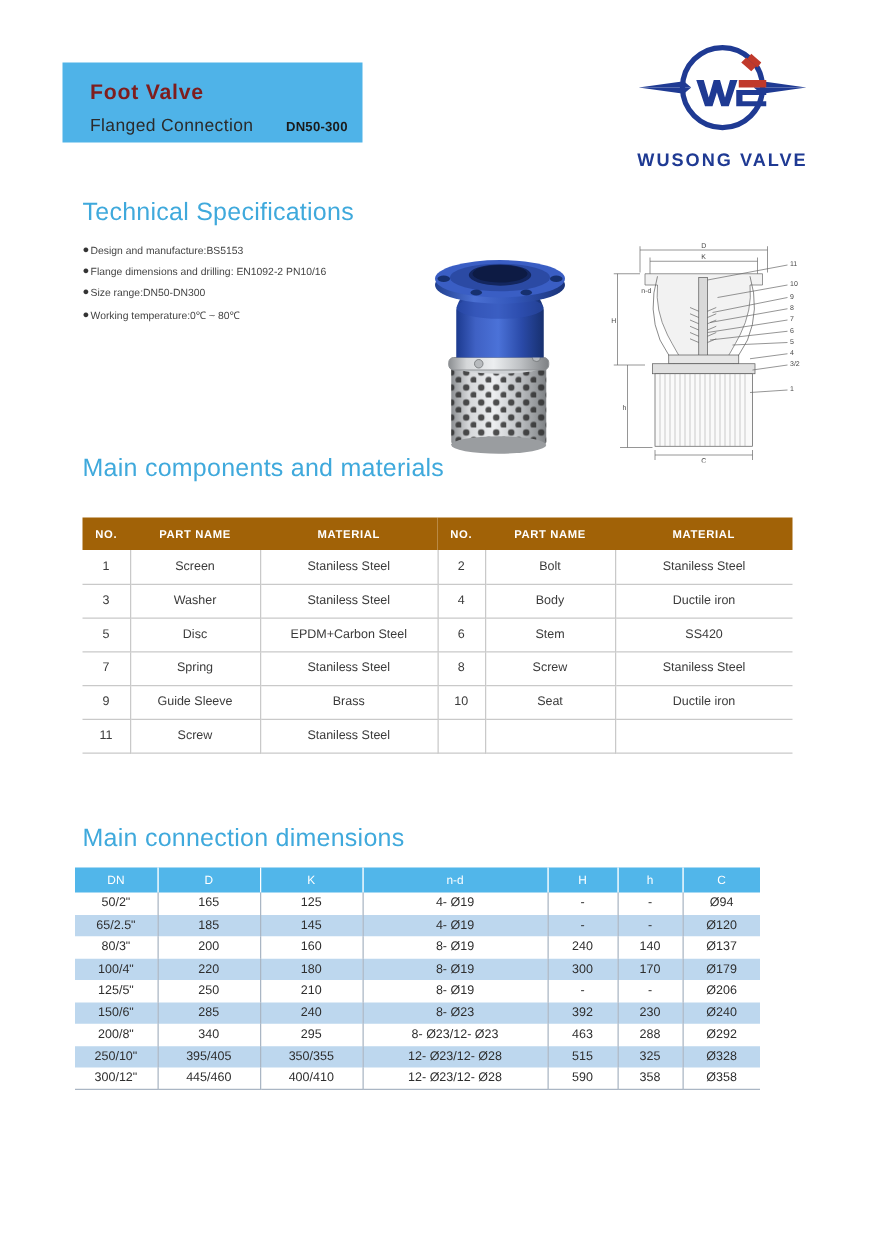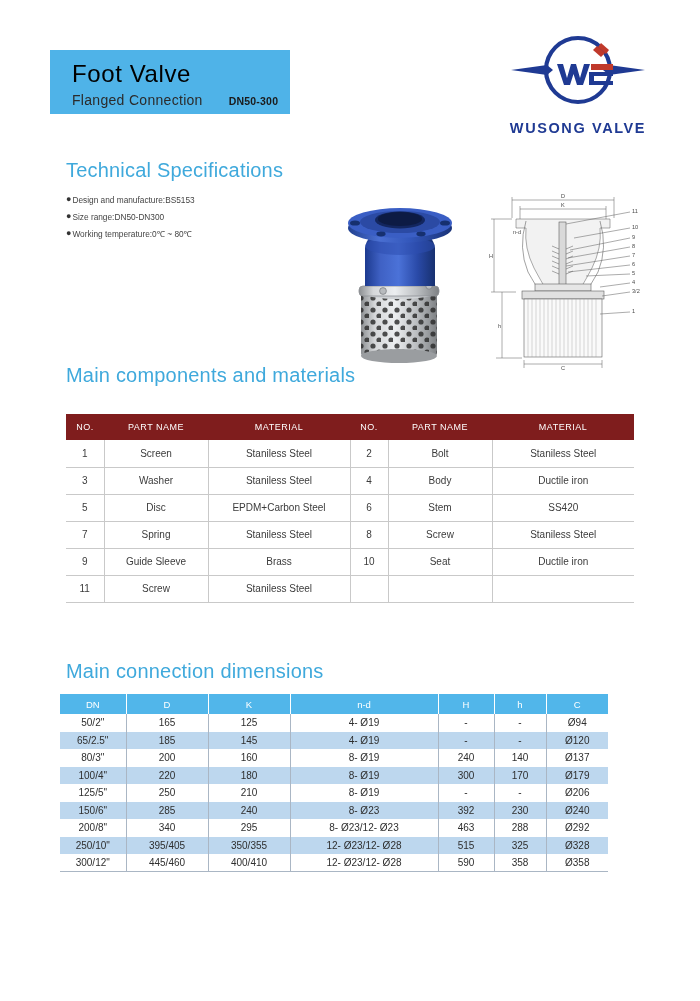--- a/index.html
+++ b/index.html
@@ -13,21 +13,21 @@
   .page { position: relative; width: 700px; height: 1001px; }
 
   
   .title-banner {
     position: absolute; left: 50px; top: 50px;
     width: 240px; height: 64px;
     background: #4fb3e8;
     padding: 12px 0 0 22px;
   }
   .title-banner .prod-title {
-    color: #000000; font-size: 24px; font-weight: 400;
+    color: #7f1d1d; font-size: 17px; font-weight: 700;
     letter-spacing: 0.6px; line-height: 24px;
   }
   .title-banner .sub-row {
     margin-top: 6px; display: flex; align-items: baseline;
   }
   .title-banner .sub-a {
     color: #2b2b2b; font-size: 14px; letter-spacing: 0.3px;
   }
   .title-banner .sub-b {
     color: #1b1b1b; font-size: 10.5px; font-weight: bold;
@@ -73,23 +73,23 @@
   
   .drawing { position: absolute; left: 482px; top: 188px; width: 170px; height: 182px; }
 
   
   table { border-collapse: collapse; position: absolute; }
   th, td { font-weight: normal; }
 
   
   #tbl-materials { left: 66px; top: 414px; width: 568px; }
   #tbl-materials th {
-    background: #7f1d1d; color: #ffffff;
+    background: #a16207; color: #ffffff;
     font-size: 9px; letter-spacing: 0.5px;
-    height: 26px; text-align: center; border: none;
+    height: 26px; text-align: center; border: none; font-weight: bold;
   }
   #tbl-materials td {
     font-size: 10px; color: #3b3b3b; text-align: center;
     height: 27px; border-bottom: 1px solid #c9c9c9;
     border-right: 1px solid #c9c9c9;
   }
   #tbl-materials td:last-child { border-right: none; }
   #tbl-materials tbody tr:first-child td { border-top: none; }
   #tbl-materials .c-no   { width: 38px; }
   #tbl-materials .c-part { width: 104px; }
@@ -144,20 +144,21 @@
       <path d="M104 18 L112 25 L108 29 L100 22 Z" fill="#c0392b"></path>
       <path d="M108 15 L116 22 L113 26 L105 19 Z" fill="#c0392b"></path>
     </svg>
     <div class="logo-text">WUSONG VALVE</div>
   </div>
 
   <div class="sec-head" id="head-tech">Technical Specifications</div>
 
   <ul class="spec-list" id="spec-list">
       <li><span class="dot">●</span><span>Design and manufacture:BS5153</span></li>
+      <li><span class="dot">●</span><span>Flange dimensions and drilling: EN1092-2 PN10/16</span></li>
       <li><span class="dot">●</span><span>Size range:DN50-DN300</span></li>
       <li><span class="dot">●</span><span>Working temperature:0℃ ~ 80℃</span></li>
     </ul>
 
   <svg class="photo" viewBox="0 0 145 182">
     <defs>
       <linearGradient id="blueBody" x1="0" y1="0" x2="1" y2="0">
         <stop offset="0%" stop-color="#1c3a8f"></stop>
         <stop offset="22%" stop-color="#3f61c4"></stop>
         <stop offset="48%" stop-color="#4b72d8"></stop>

